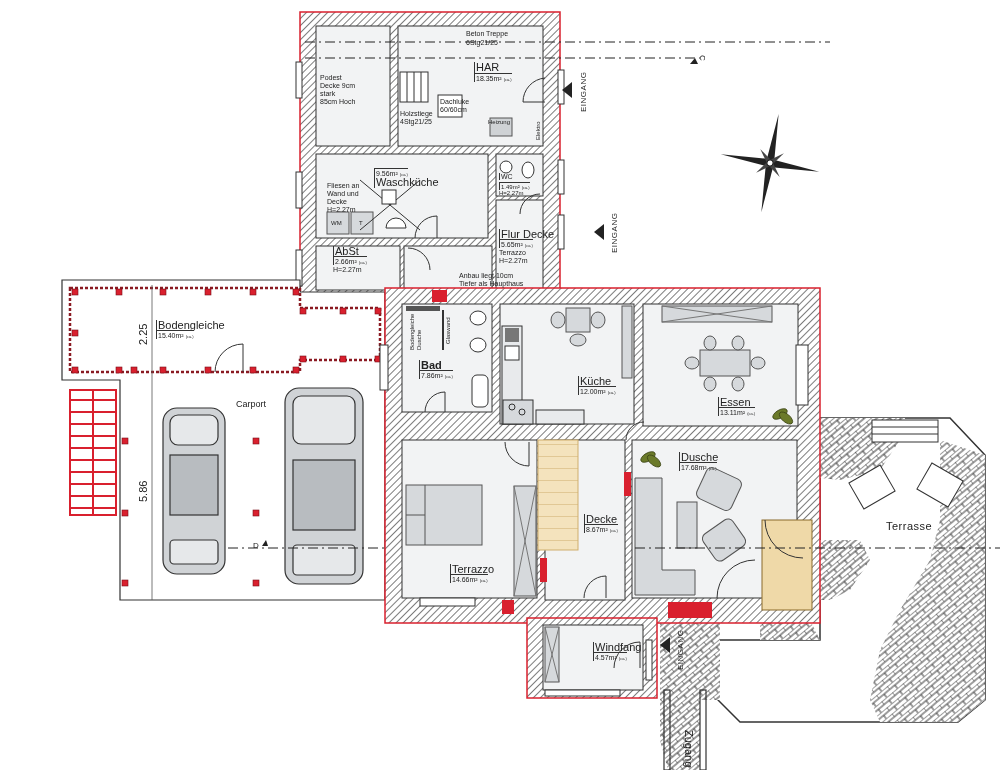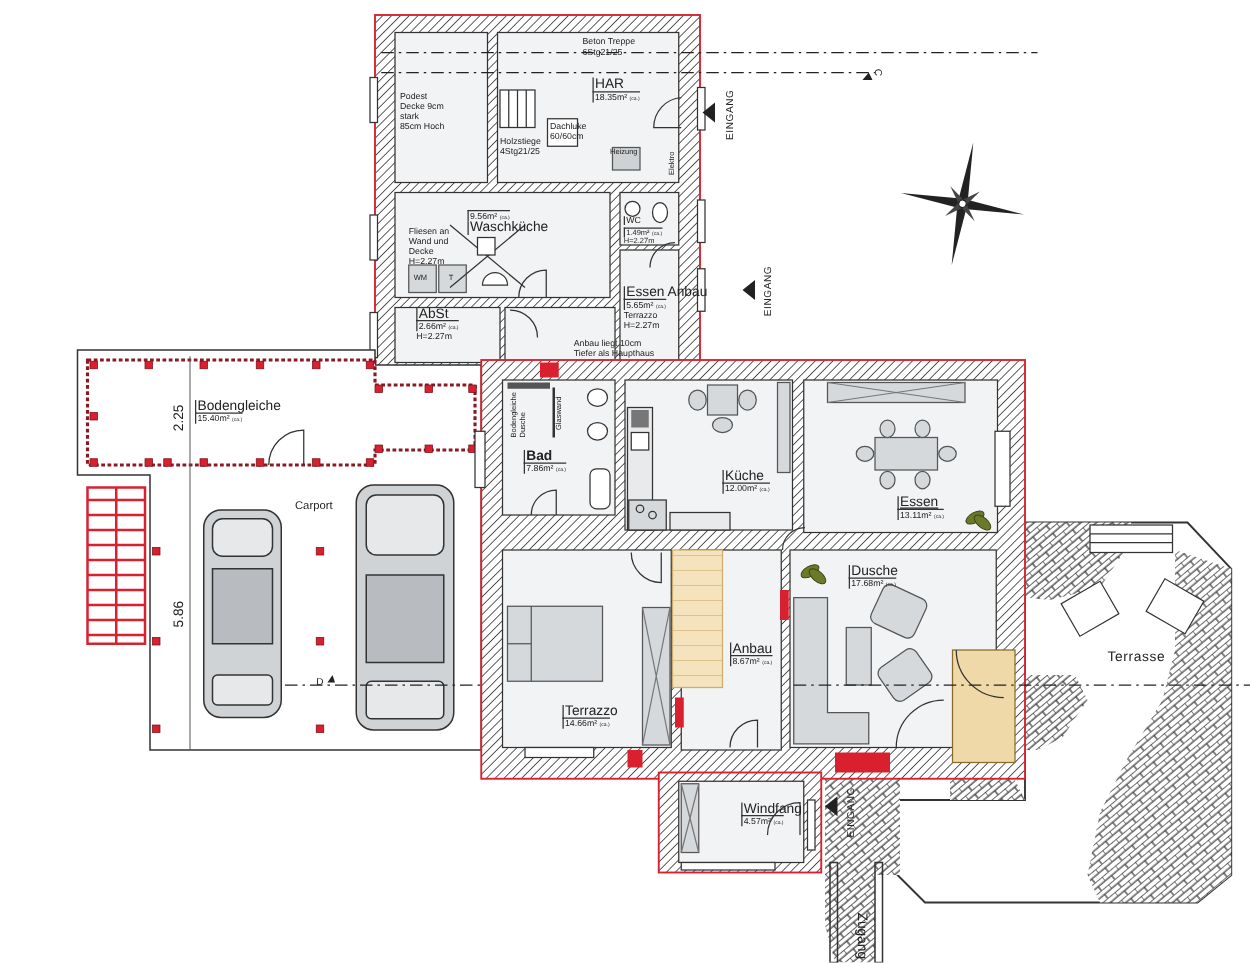--- a/index.html
+++ b/index.html
@@ -290,21 +290,21 @@
 Wand und
 Decke
 H=2.27m</div>
 <div class="lbl note" style="left:331px;top:220px;font-size:6px;">WM</div>
 <div class="lbl note" style="left:359px;top:220px;font-size:6px;">T</div>
 
 <div class="lbl room-name" style="left:499px;top:173px;font-size:7px;">WC</div>
 <div class="lbl room-area" style="left:499px;top:182px;font-size:6px;"><span>1.49m²</span><span class="unit">(ca.)</span></div>
 <div class="lbl note" style="left:499px;top:190px;font-size:6px;">H=2.27m</div>
 
-<div class="lbl room-name" style="left:499px;top:229px;">Essen Anbau</div>
+<div class="lbl room-name" style="left:499px;top:229px;">Flur Decke</div>
 <div class="lbl room-area" style="left:499px;top:239px;"><span>5.65m²</span><span class="unit">(ca.)</span></div>
 <div class="lbl note" style="left:499px;top:249px;">Terrazzo</div>
 <div class="lbl note" style="left:499px;top:257px;">H=2.27m</div>
 
 <div class="lbl room-name" style="left:333px;top:246px;">AbSt</div>
 <div class="lbl room-area" style="left:333px;top:256px;"><span>2.66m²</span><span class="unit">(ca.)</span></div>
 <div class="lbl note" style="left:333px;top:266px;">H=2.27m</div>
 
 <div class="lbl note" style="left:459px;top:272px;">Anbau liegt 10cm
 Tiefer als Haupthaus</div>
@@ -328,21 +328,21 @@
 
 <div class="lbl room-name" style="left:718px;top:397px;text-decoration:underline;">Essen</div>
 <div class="lbl room-area" style="left:718px;top:407px;"><span>13.11m²</span><span class="unit">(ca.)</span></div>
 
 <div class="lbl room-name" style="left:679px;top:452px;">Dusche</div>
 <div class="lbl room-area" style="left:679px;top:462px;"><span>17.68m²</span><span class="unit">(ca.)</span></div>
 
 <div class="lbl room-name" style="left:450px;top:564px;">Terrazzo</div>
 <div class="lbl room-area" style="left:450px;top:574px;"><span>14.66m²</span><span class="unit">(ca.)</span></div>
 
-<div class="lbl room-name" style="left:584px;top:514px;">Anbau</div>
+<div class="lbl room-name" style="left:584px;top:514px;">Decke</div>
 <div class="lbl room-area" style="left:584px;top:524px;"><span>8.67m²</span><span class="unit">(ca.)</span></div>
 
 <div class="lbl room-name" style="left:593px;top:642px;">Windfang</div>
 <div class="lbl room-area" style="left:593px;top:652px;"><span>4.57m²</span><span class="unit">(ca.)</span></div>
 
 <div class="lbl big" style="left:886px;top:521px;">Terrasse</div>
 <div class="lbl vert-cw" style="left:694px;top:730px;font-size:11px;">Zugang</div>
 
 <div class="lbl ent vert" style="left:580px;top:112px;">EINGANG</div>
 <div class="lbl ent vert" style="left:611px;top:253px;">EINGANG</div>

